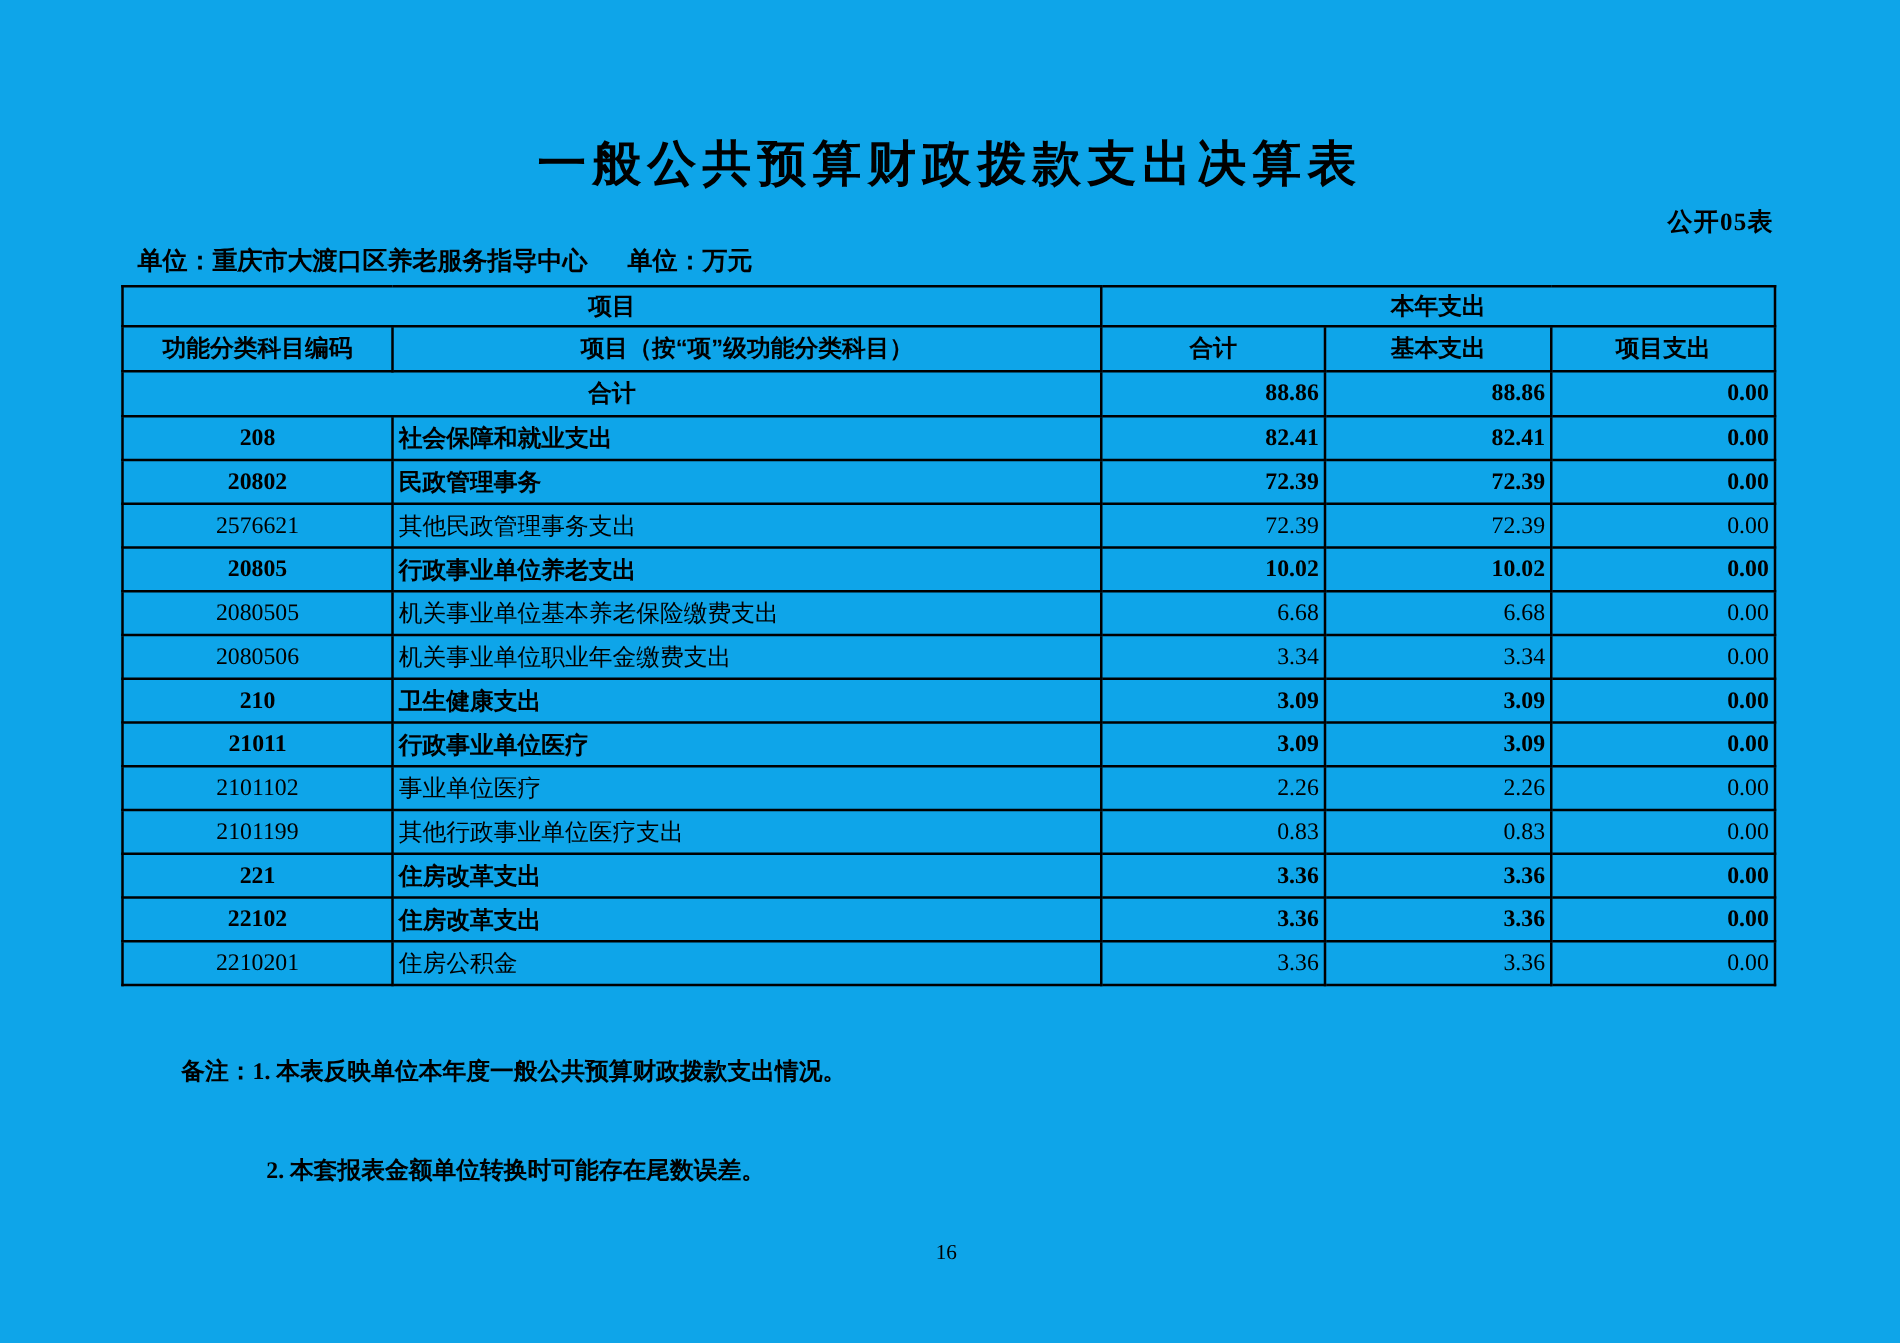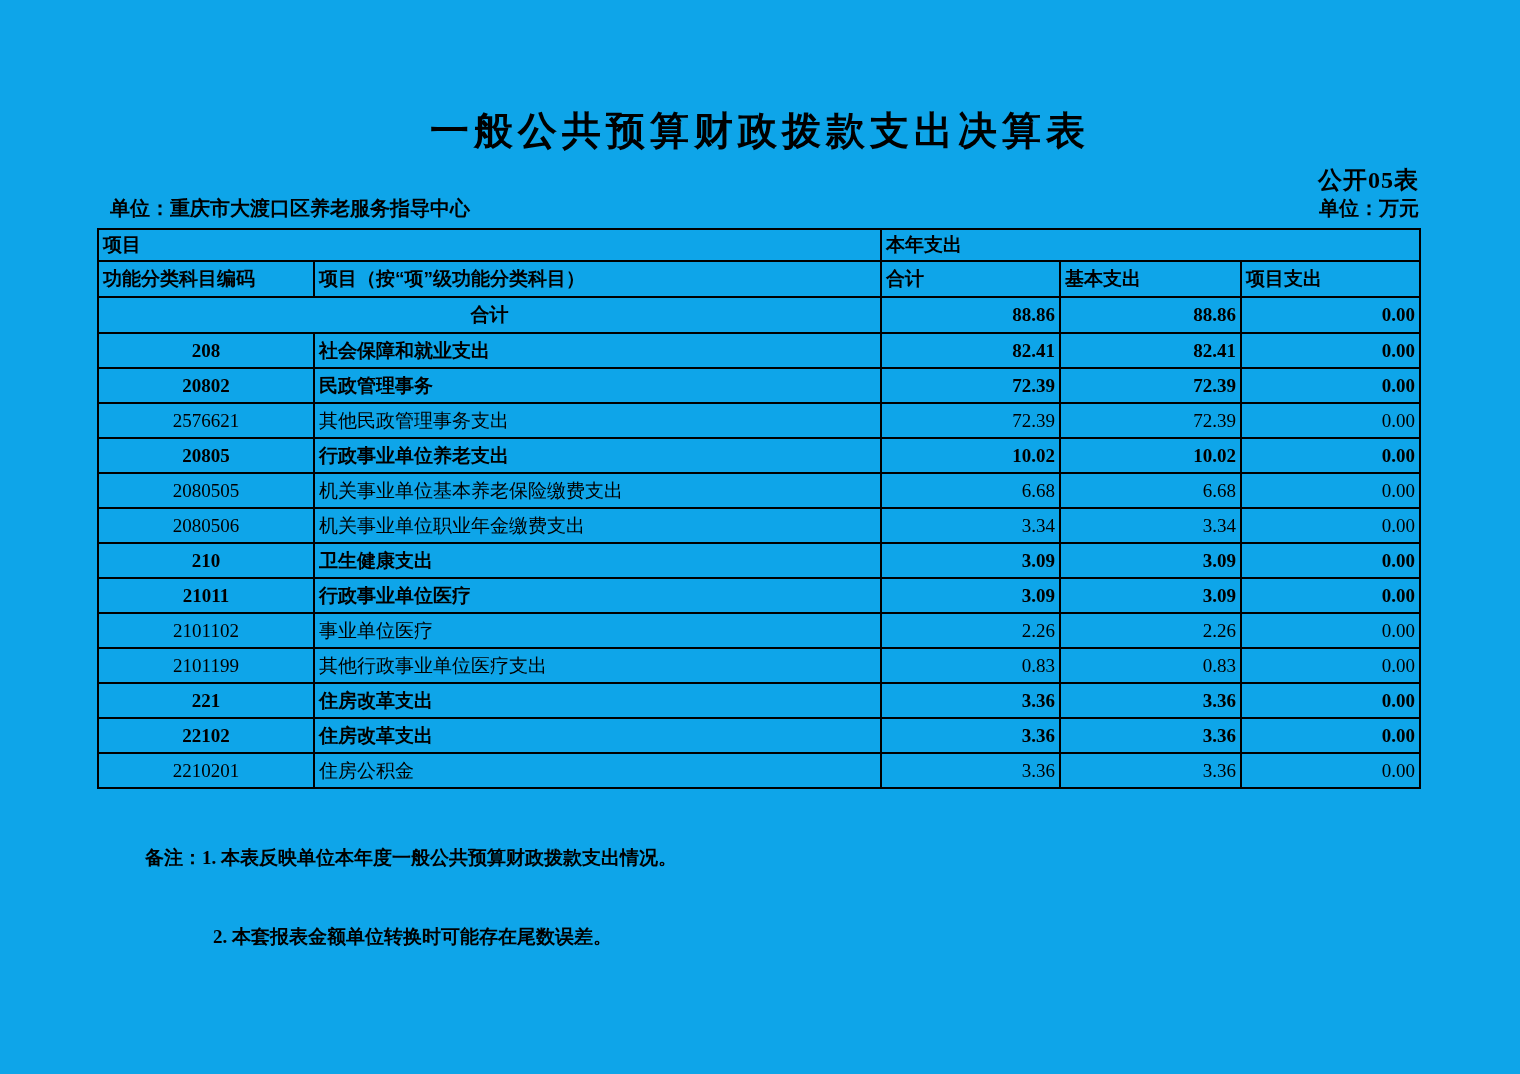--- a/index.html
+++ b/index.html
@@ -16,27 +16,27 @@
     position:absolute; top:104px; left:0; right:0;
     text-align:center;
     font-family:"Liberation Sans", sans-serif;
     font-weight:bold;
     font-size:39px;
     letter-spacing:5px;
     color:#000;
   }
   .doc-label {
     position:absolute; top:164px; right:101px;
-    font-size:24px; font-weight:600;
+    font-size:20px; font-weight:600;
     letter-spacing:1px;
   }
   .meta-row {
     position:absolute; top:195px; left:110px; right:101px;
-    display:flex; justify-content:space-between;
-    font-size:20px; font-weight:600;
+    display:flex; justify-content:flex-start;
+    font-size:20px; font-weight:600;gap:32px;
   }
   table.budget {
     position:absolute; left:97px; top:228px;
     width:1322px;
     border-collapse:collapse;
     table-layout:fixed;
   }
   table.budget td {
     border:2px solid #000;
     font-size:19px;
@@ -45,20 +45,21 @@
     overflow:hidden;
     white-space:nowrap;
   }
   tr.r-h1 { height:32px; }
   tr.r-h2 { height:36px; }
   tr.r-total { height:36px; }
   tr.r-data { height:35px; }
   td.hdr {
     font-family:"Liberation Sans", sans-serif;
     font-weight:bold;
+    text-align:center;
     font-size:20px;
     margin-left:27px;
   }
   td.code { text-align:center; padding-left:14px; }
   td.name { text-align:left; padding-left:9px;margin-left:28px; }
   td.num  { text-align:right; padding-right:10px; font-size:20px; }
   td.c-center { text-align:center; }
   .b { font-weight:bold; }
   .notes {
     position:absolute; left:145px; top:842px;
@@ -206,14 +207,15 @@
         <td class="num">0.00</td>
       </tr>
     </tbody>
   </table>
 
   <div class="notes">
     <div class="note-line"><span class="note-label">备注：</span><span>1. 本表反映单位本年度一般公共预算财政拨款支出情况。</span></div>
     <div class="note-line note-indent"><span>2. 本套报表金额单位转换时可能存在尾数误差。</span></div>
   </div>
 
+  <div class="page-number">16</div>
 
 </div>
 
 </body></html>

